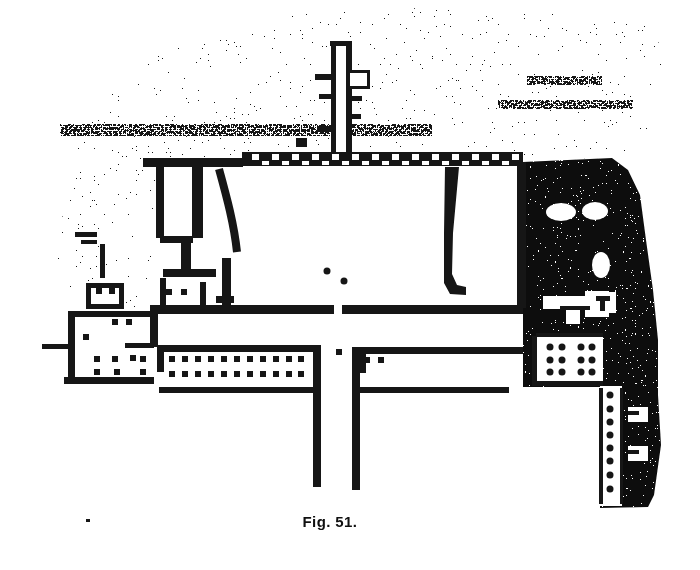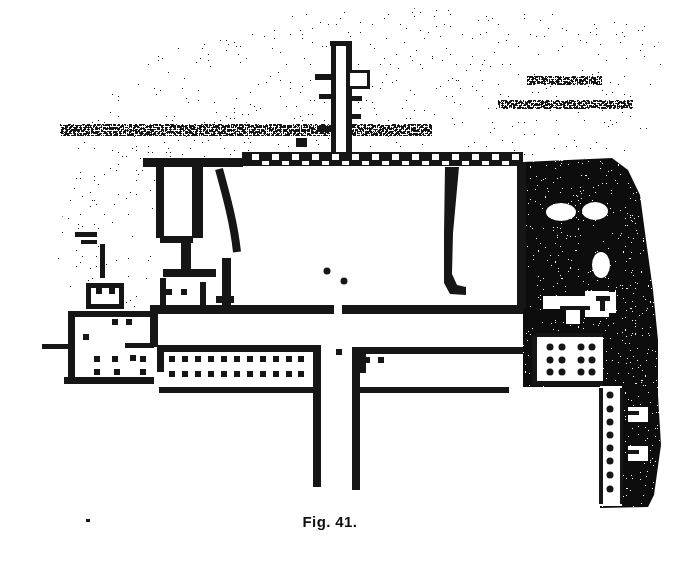--- a/index.html
+++ b/index.html
@@ -211,14 +211,14 @@
       <circle cx="610" cy="395" r="3.5" fill="#161616"></circle>
       <circle cx="610" cy="409" r="3.5" fill="#161616"></circle>
       <circle cx="610" cy="422" r="3.5" fill="#161616"></circle>
       <circle cx="610" cy="435" r="3.5" fill="#161616"></circle>
       <circle cx="610" cy="448" r="3.5" fill="#161616"></circle>
       <circle cx="610" cy="461" r="3.5" fill="#161616"></circle>
       <circle cx="610" cy="475" r="3.5" fill="#161616"></circle>
       <circle cx="610" cy="489" r="3.5" fill="#161616"></circle>
       <rect x="86" y="519" width="4" height="3" fill="#161616"></rect>
     </svg>
-  <div class="caption">Fig. 41.</div>
+  <div class="caption">Fig. 51.</div>
 </div>
 
 </body></html>

